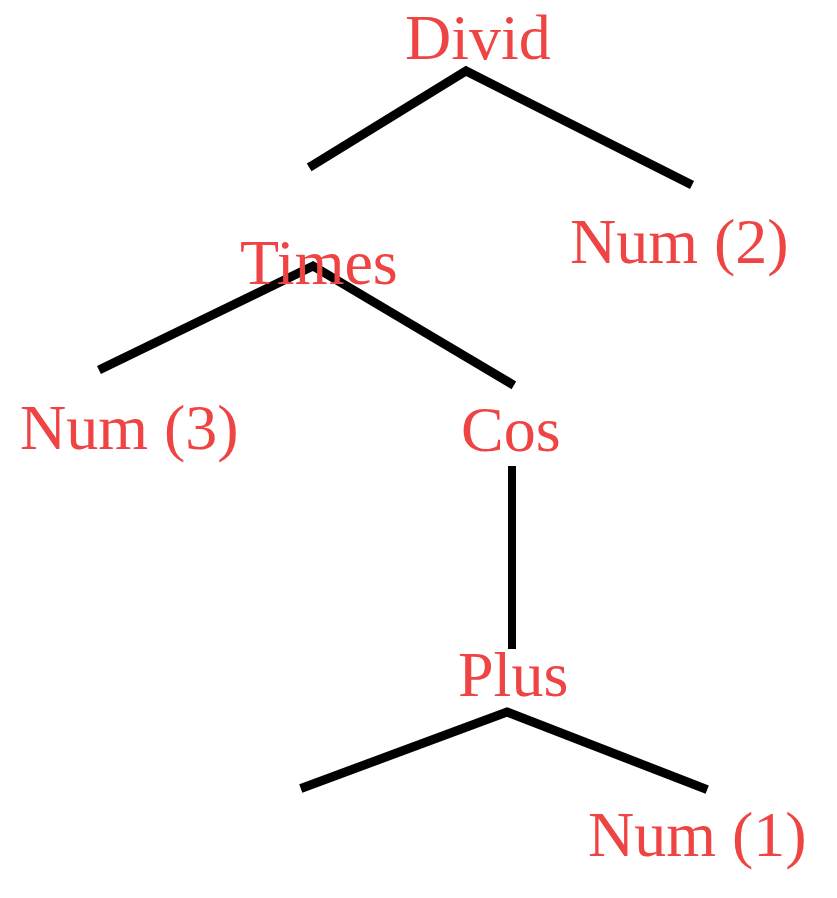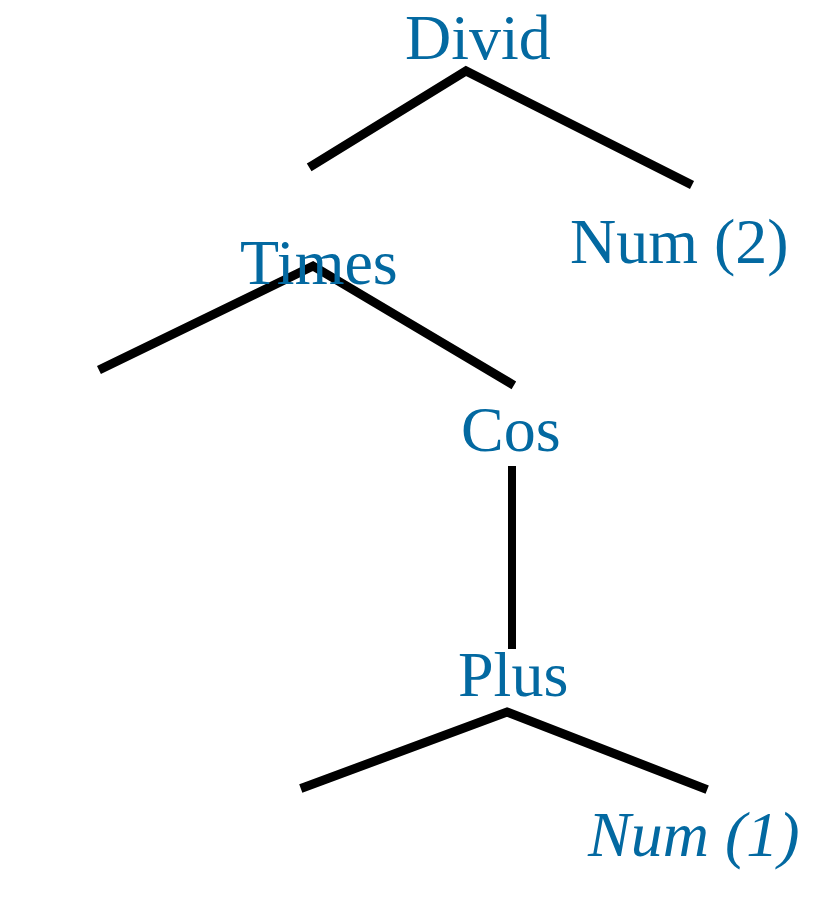--- a/index.html
+++ b/index.html
@@ -19,32 +19,32 @@
     position: absolute;
     left: 0;
     top: 0;
     width: 837px;
     height: 898px;
   }
   .node-label {
     position: absolute;
     font-size: 64px;
     line-height: 1;
-    color: #0369a1;
+    color: #ef4444;
     white-space: nowrap;
     letter-spacing: 0px;
   }
   .n-divid { left: 405px; top: 6px; }
   .n-times { left: 240px; top: 200px; margin-top: 31px; }
   .n-num2  { left: 570px; top: 210px; }
   .n-num3  { left: 20px;  top: 396px; }
   .n-cos   { left: 461px; top: 398px; }
   .n-plus  { left: 458px; top: 643px; }
   .n-var   { left: 184px; top: 808px; }
-  .n-num1  { left: 588px; top: 803px; font-style: italic; }
+  .n-num1  { left: 588px; top: 803px; }
 </style>
 </head>
 <body>
 
 <div class="canvas">
 
   <svg class="edges" viewBox="0 0 837 898" xmlns="http://www.w3.org/2000/svg">
 
     <path d="M313,165 L466,71 L688,183" fill="none" stroke="#000000" stroke-width="9" stroke-linecap="square" stroke-linejoin="miter"></path>
 
@@ -54,20 +54,21 @@
 
     <path d="M305,787 L507,712 L703,788" fill="none" stroke="#000000" stroke-width="9" stroke-linecap="square" stroke-linejoin="miter"></path>
   </svg>
 
   <div class="node-label n-divid">Divid</div>
 
   <div class="node-label n-times">Times</div>
 
   <div class="node-label n-num2">Num (2)</div>
 
+  <div class="node-label n-num3">Num (3)</div>
 
   <div class="node-label n-cos">Cos</div>
 
   <div class="node-label n-plus">Plus</div>
 
 
   <div class="node-label n-num1">Num (1)</div>
 
 </div>
 

